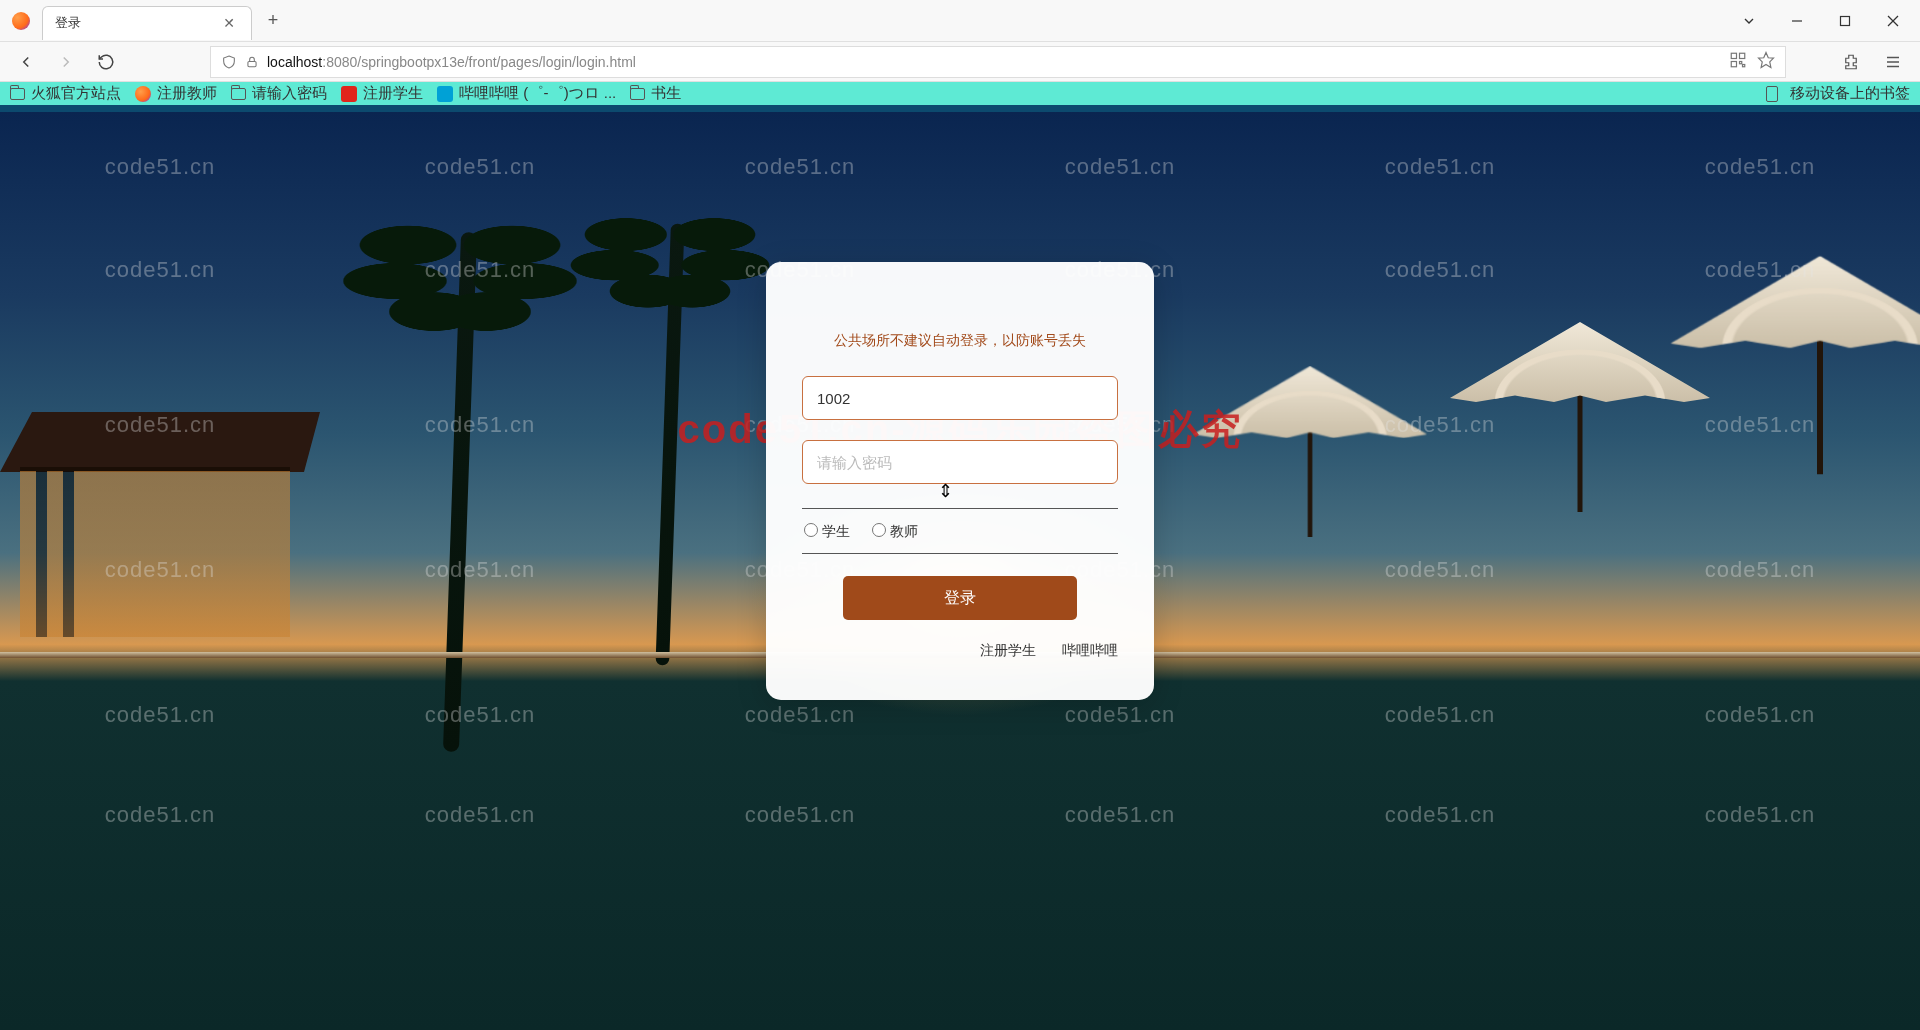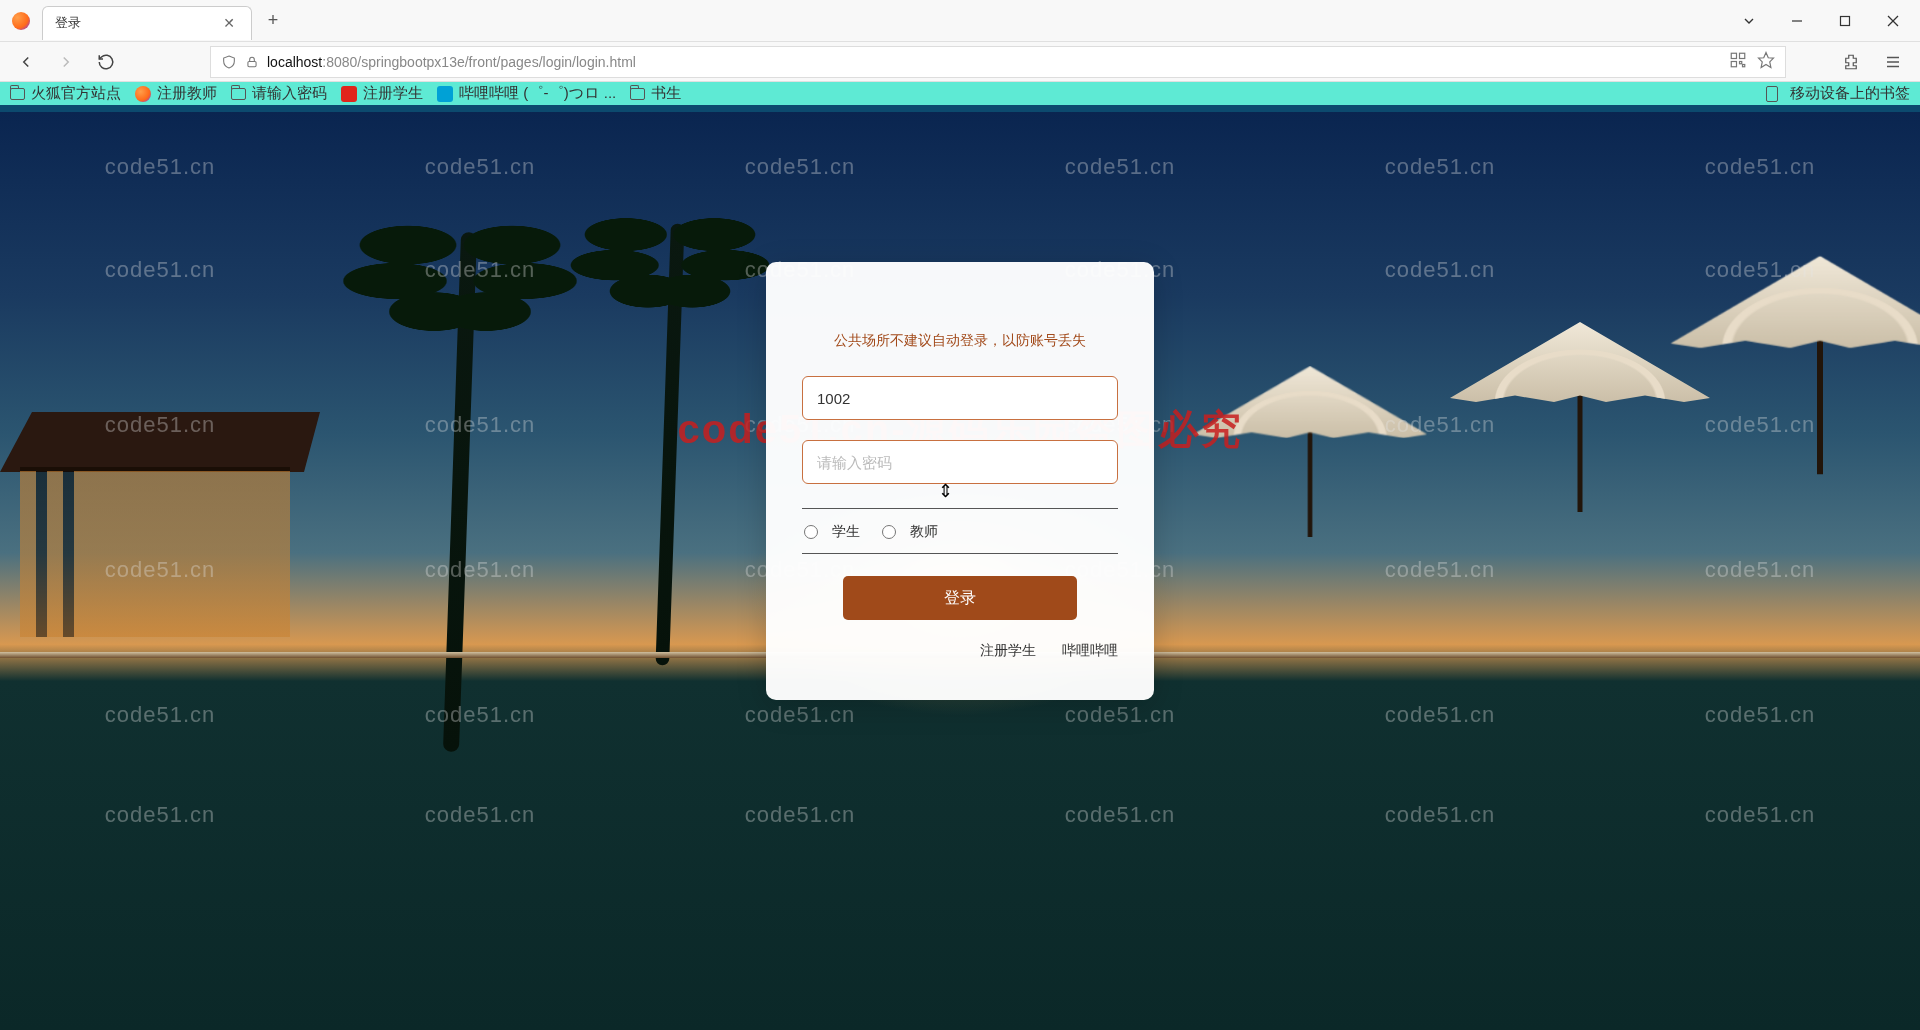--- a/index.html
+++ b/index.html
@@ -75,27 +75,27 @@
 .umbrella::before { content:""; position:absolute; left:50%; top:70px; width:5px; height:120px; background:#22150a; transform:translateX(-50%);}
 .umbrella-top { width:100%; height:100%; background: radial-gradient(ellipse 130px 80px at 50% 100%, transparent 58%, #e8dcc8 60% 65%, transparent 66%), linear-gradient(180deg,#f0e8d8,#cbbfa8); clip-path: polygon(50% 0%, 100% 95%, 90% 100%, 75% 92%, 60% 100%, 50% 92%, 40% 100%, 25% 92%, 10% 100%, 0% 95%); }
 .u1 { right: 210px; top: 210px; }
 .u2 { right: 480px; top: 250px; transform: scale(0.9); }
 .u3 { right: -30px; top: 150px; transform: scale(1.15); }
 .pool-edge { position:absolute; left:0; right:0; top: 540px; height: 6px; background: linear-gradient(180deg,#d0c0a0,#705030); }
 
 .watermark-row { position: absolute; left: 0; right: 0; display: flex; justify-content: space-around; color: rgba(230,230,230,0.35); font-size: 22px; font-weight: 500; letter-spacing: 1px; pointer-events: none; }
 .watermark-big { position: absolute; top: 290px; left: 50%; transform: translateX(-50%); color: rgba(200,30,30,0.85); font-size: 40px; font-weight: 600; letter-spacing: 2px; pointer-events: none; white-space: nowrap; }
 
-.login-card { position: absolute; top: 150px; left: 50%; transform: translateX(-50%); width: 388px; background: rgba(255,255,255,0.97); border-radius: 10px; padding: 70px 36px 40px 36px; box-shadow: 0 6px 30px rgba(0,0,0,0.18); }
+.login-card { position: absolute; top: 150px; left: 50%; transform: translateX(-50%); width: 388px; background: rgba(255,255,255,0.97); border-radius: 15px; padding: 70px 36px 40px 36px; box-shadow: 0 6px 30px rgba(0,0,0,0.18); }
 .login-tip { text-align: center; color: #a24a1a; font-size: 14px; margin-bottom: 26px; }
 .login-input { width: 100%; height: 44px; border: 1px solid #c87040; border-radius: 6px; padding: 0 14px; font-size: 15px; color: #333; background: #fff; margin-bottom: 20px; outline: none; }
 .login-input::placeholder { color: #bbb; }
 .login-divider { border: none; border-top: 1px solid #555; margin: 4px 0 0 0; }
 .role-row { display: flex; align-items: center; gap: 22px; padding: 14px 2px 12px 2px; font-size: 14px; color: #333; border-bottom: 1px solid #555; }
-.role-opt { display: flex; align-items: center; gap: 14px; cursor: pointer; }
+.role-opt { display: flex; gap: 4px; cursor: pointer; }
 .role-opt input { width: 14px; height: 14px; accent-color: #a04a1a; }
 .login-btn { width: 74%; height: 44px; margin: 22px auto 0 auto; display: block; background: #a04a1a; color: #fff; font-size: 16px; border: none; border-radius: 5px; cursor: pointer; }
 .reg-row { display: flex; justify-content: flex-end; gap: 26px; margin-top: 22px; font-size: 14px; }
 .reg-row a { color: #333; text-decoration: none; cursor: pointer; }
 
 .cursor-resize { position: absolute; top: 368px; left: 50%; transform: translateX(-22px); font-size: 18px; color: #000; pointer-events: none; }
 </style>
 </head>
 <body>
 

